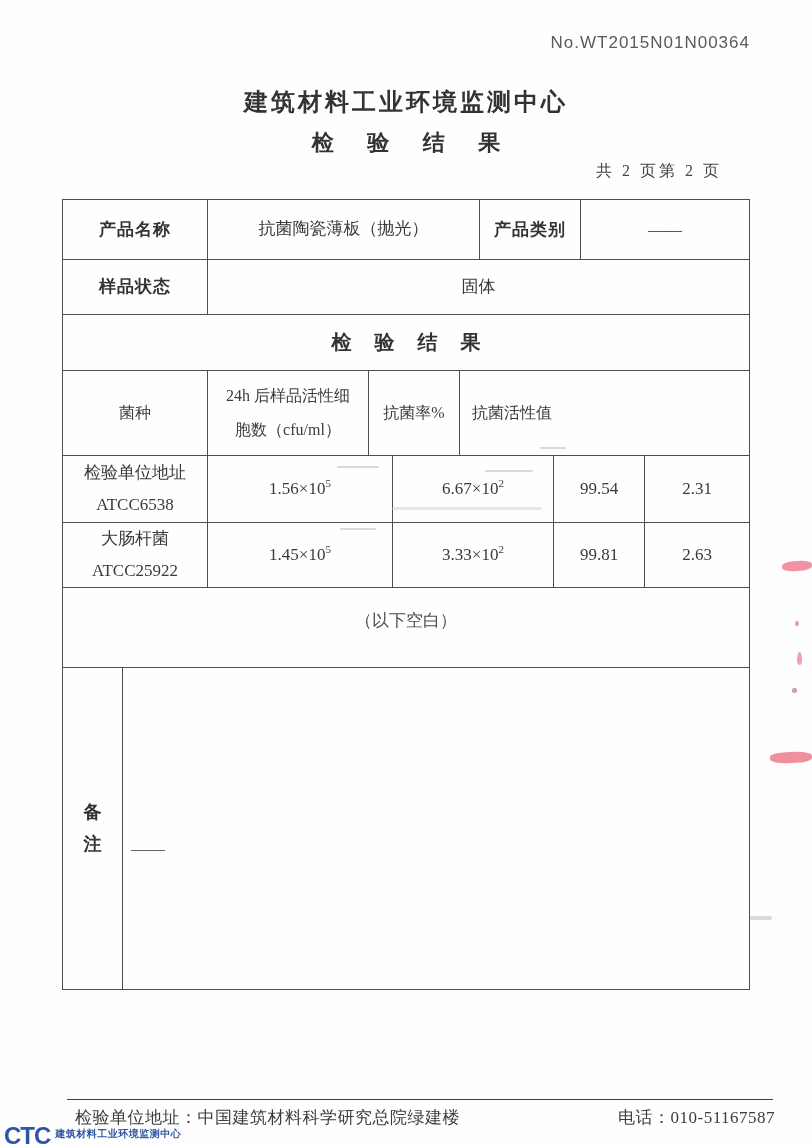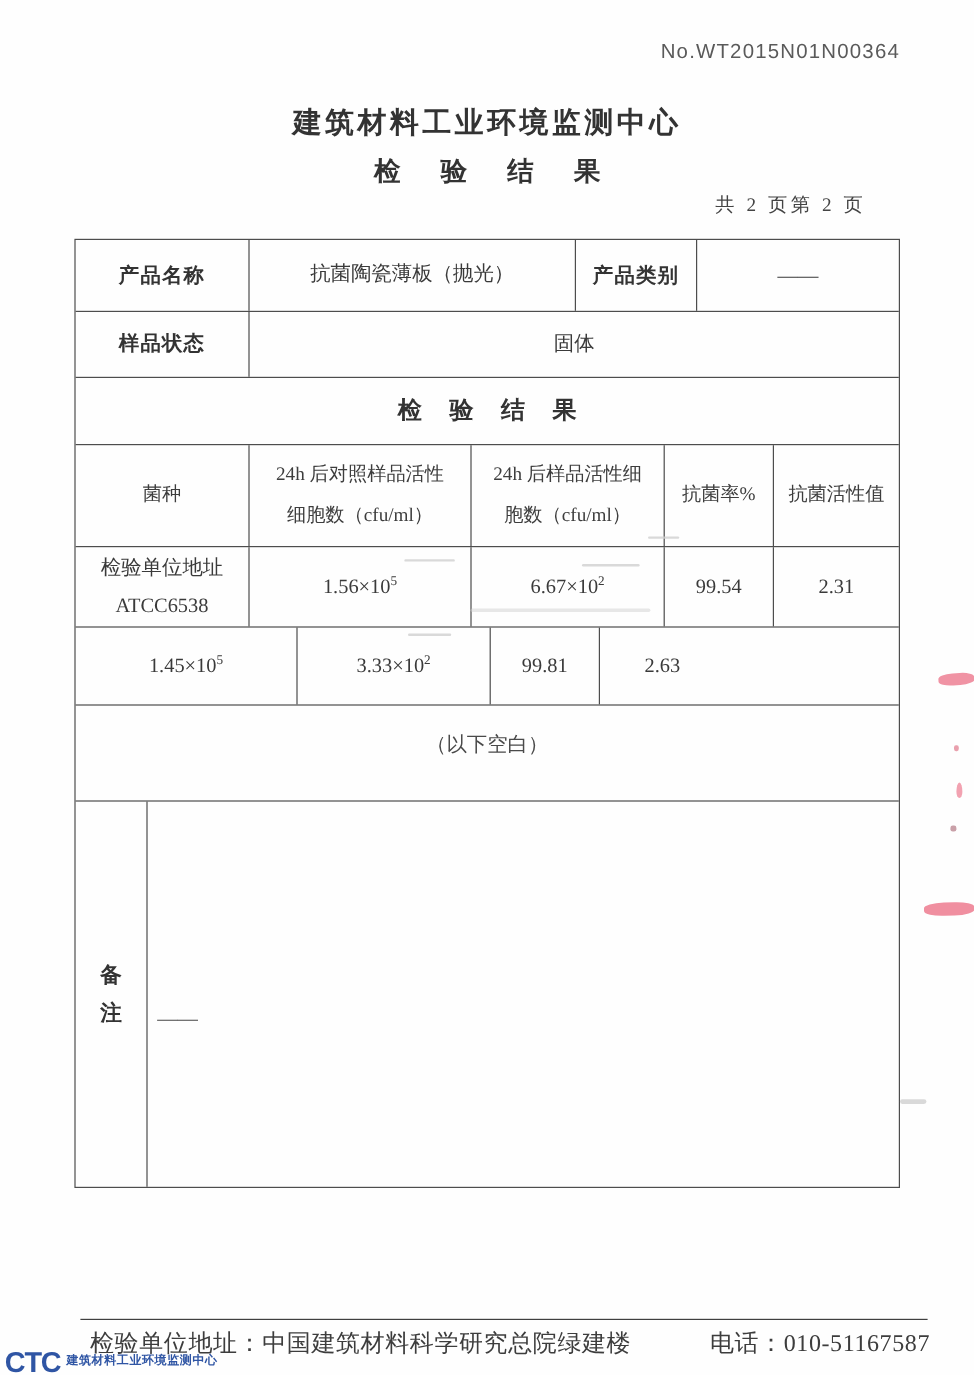--- a/index.html
+++ b/index.html
@@ -62,21 +62,21 @@
     padding:166px 0 0 8px;font-size:17px;color:#4a4a4a;
   }
   
   .footer-rule{
     position:absolute;left:67px;top:1099px;width:706px;height:0;
     border-top:1.5px solid #3f3f3f;
   }
   .footer-row{
     position:absolute;left:75px;top:1106px;width:700px;
     display:flex;justify-content:space-between;
-    font-size:20px;color:#3d3d3d;letter-spacing:0.5px;
+    font-size:17px;color:#3d3d3d;letter-spacing:0.5px;
   }
   .logo{
     position:absolute;left:4px;top:1124px;
     display:flex;align-items:flex-start;gap:5px;
   }
   .logo-mark{
     font-family:"Liberation Sans","DejaVu Sans",sans-serif;
     font-weight:bold;font-size:24px;line-height:1;
     letter-spacing:-1px;
   }
@@ -116,42 +116,42 @@
       <div class="cell lbl" style="width:145px;">样品状态</div>
       <div class="cell" style="width:541px;">固体</div>
     </div>
 
     <div class="trow" style="height:56px;">
       <div class="cell section-title" style="width:686px;">检 验 结 果</div>
     </div>
 
     <div class="trow" style="height:85px;">
       <div class="cell hdr" style="width:145px;">菌种</div>
-      <div class="cell hdr" style="width:185px;">24h 后对照样品活性
-细胞数（cfu/ml）</div>
       <div class="cell hdr" style="width:161px;">24h 后样品活性细
 胞数（cfu/ml）</div>
       <div class="cell hdr" style="width:91px;">抗菌率%</div>
       <div class="cell hdr" style="width:104px;">抗菌活性值</div>
     </div>
 
     <div class="trow" style="height:67px;">
       <div class="cell" style="width:145px;line-height:1.9;">检验单位地址
 ATCC6538</div>
       <div class="cell" style="width:185px;">
         <span><span>1.56×10</span><sup>5</sup></span>
       </div>
       <div class="cell" style="width:161px;">
         <span><span>6.67×10</span><sup>2</sup></span>
       </div>
       <div class="cell" style="width:91px;">99.54</div>
       <div class="cell" style="width:104px;">2.31</div>
     </div>
 
     <div class="trow" style="height:65px;">
+      <div class="cell" style="width:145px;line-height:1.9;">大肠杆菌
+ATCC25922</div>
       <div class="cell" style="width:185px;">
         <span><span>1.45×10</span><sup>5</sup></span>
       </div>
       <div class="cell" style="width:161px;">
         <span><span>3.33×10</span><sup>2</sup></span>
       </div>
       <div class="cell" style="width:91px;">99.81</div>
       <div class="cell" style="width:104px;">2.63</div>
     </div>
 

